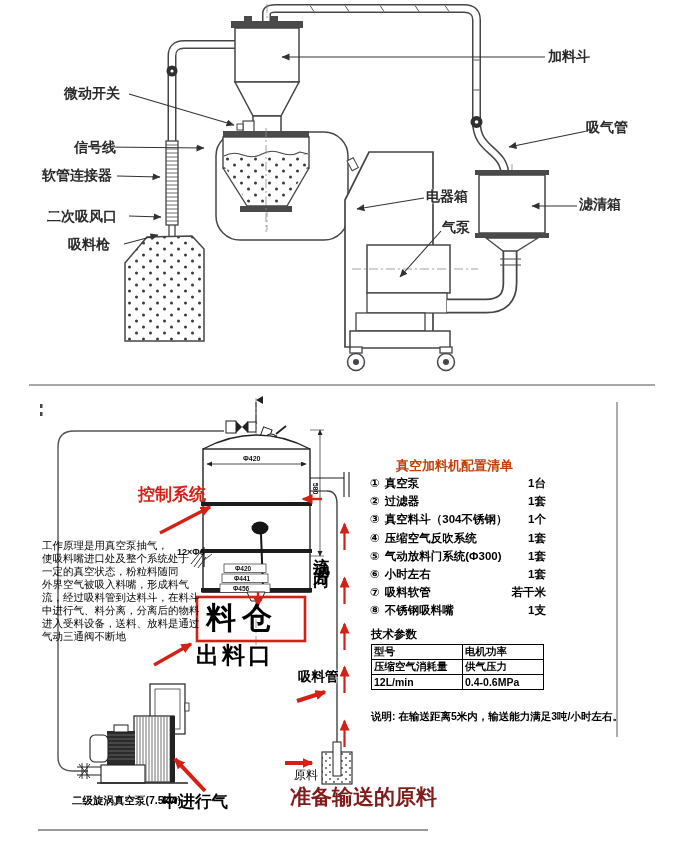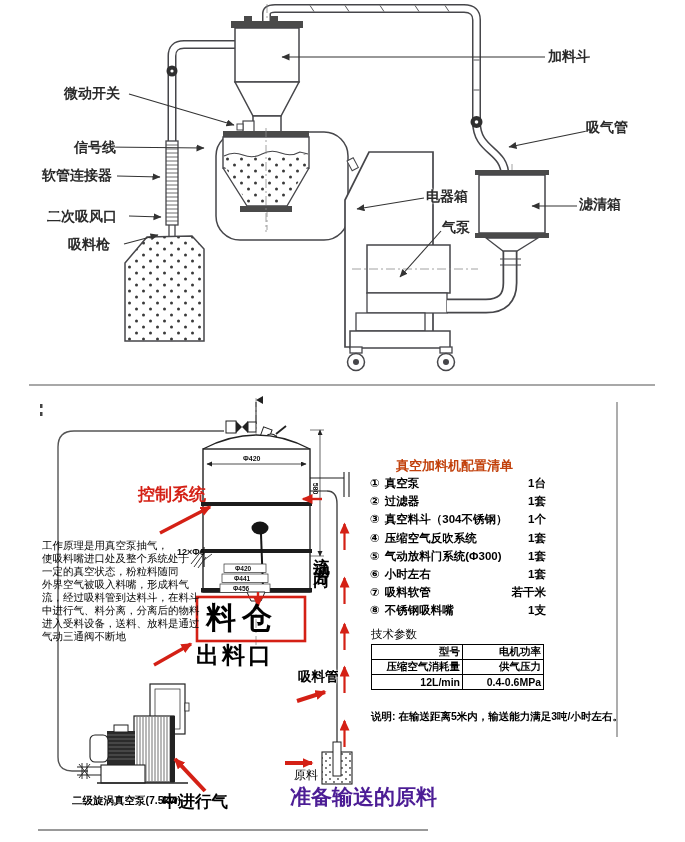--- a/index.html
+++ b/index.html
@@ -12,32 +12,32 @@
        font-weight:400;color:#050505;white-space:pre}
   .red-big{position:absolute;left:138px;top:483px;font-size:17px;font-weight:700;color:#d42015}
   .silo{position:absolute;left:206px;top:598px;font-size:30px;font-weight:600;color:#000;letter-spacing:6px}
   .outlet{position:absolute;left:196px;top:640px;font-size:23px;font-weight:600;color:#000;letter-spacing:3px}
   .flow{position:absolute;left:311px;top:544px;font-size:16.5px;font-weight:700;color:#000;
        writing-mode:vertical-rl;letter-spacing:5px;text-shadow:0 0 2px #fff}
   .suckpipe{position:absolute;left:298px;top:668px;font-size:13.5px;font-weight:700;color:#000;
        text-shadow:0 0 2px #fff,0 0 3px #fff}
   .rawmat{position:absolute;left:294px;top:767px;font-size:12px;font-weight:400;color:#000;
        text-shadow:0 0 2px #fff,0 0 3px #fff}
-  .ready{position:absolute;left:290px;top:783px;font-size:21px;font-weight:600;color:#4c1d95}
+  .ready{position:absolute;left:290px;top:783px;font-size:21px;font-weight:600;color:#7f1d1d}
   .pump-s{position:absolute;left:72px;top:794px;font-size:10.5px;font-weight:600;color:#000}
   .pump-b{position:absolute;left:162px;top:791px;font-size:16.5px;font-weight:700;color:#000}
   .dim{position:absolute;font-weight:600;color:#111}
   .cfg-title{position:absolute;left:396px;top:457px;font-size:13px;font-weight:700;color:#c2410c}
   .cfg{position:absolute;left:370px;top:476px;width:176px;font-size:11.5px;font-weight:700;color:#000}
   .cfg-row{display:flex;align-items:baseline;height:18.2px}
   .cfg-row .num{margin-right:5px}
   .cfg-row .qt{margin-left:auto}
-  .tech-h{position:absolute;left:371px;top:627px;font-size:11.5px;font-weight:400;color:#000}
+  .tech-h{position:absolute;left:371px;top:627px;font-size:11.5px;font-weight:700;color:#000}
   .tbl{position:absolute;left:371px;top:644px;border-collapse:collapse}
-  .tbl td{border:1.6px solid #000;font-size:10.5px;font-weight:700;text-align:right;
+  .tbl td{border:1.6px solid #000;font-size:10.5px;font-weight:700;text-align:left;
        height:14px;padding:0 2px;color:#000}
   .tbl td.c1{width:86px}.tbl td.c2{width:76px}
   .note{position:absolute;left:371px;top:710px;font-size:10.5px;font-weight:700;color:#000}
 </style>
 </head>
 <body>
 
 <div id="root">
 
 <svg id="art" width="685" height="842" viewBox="0 0 685 842">

